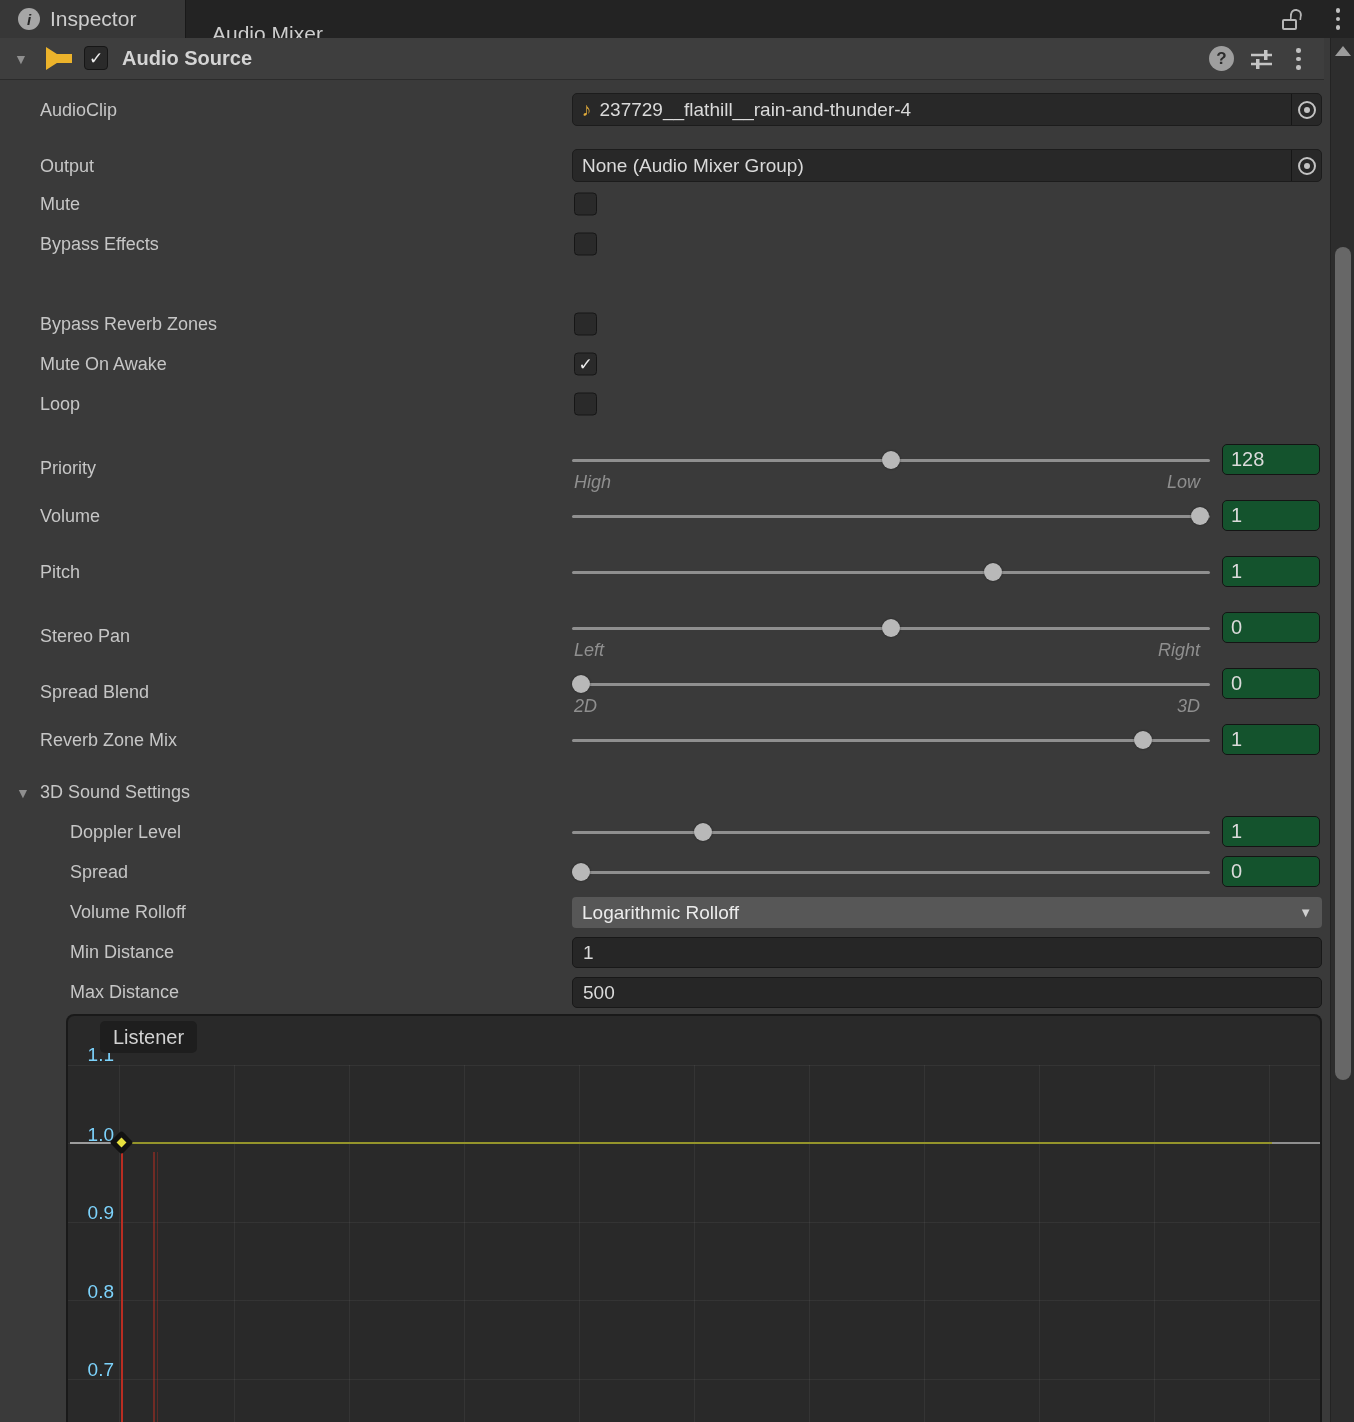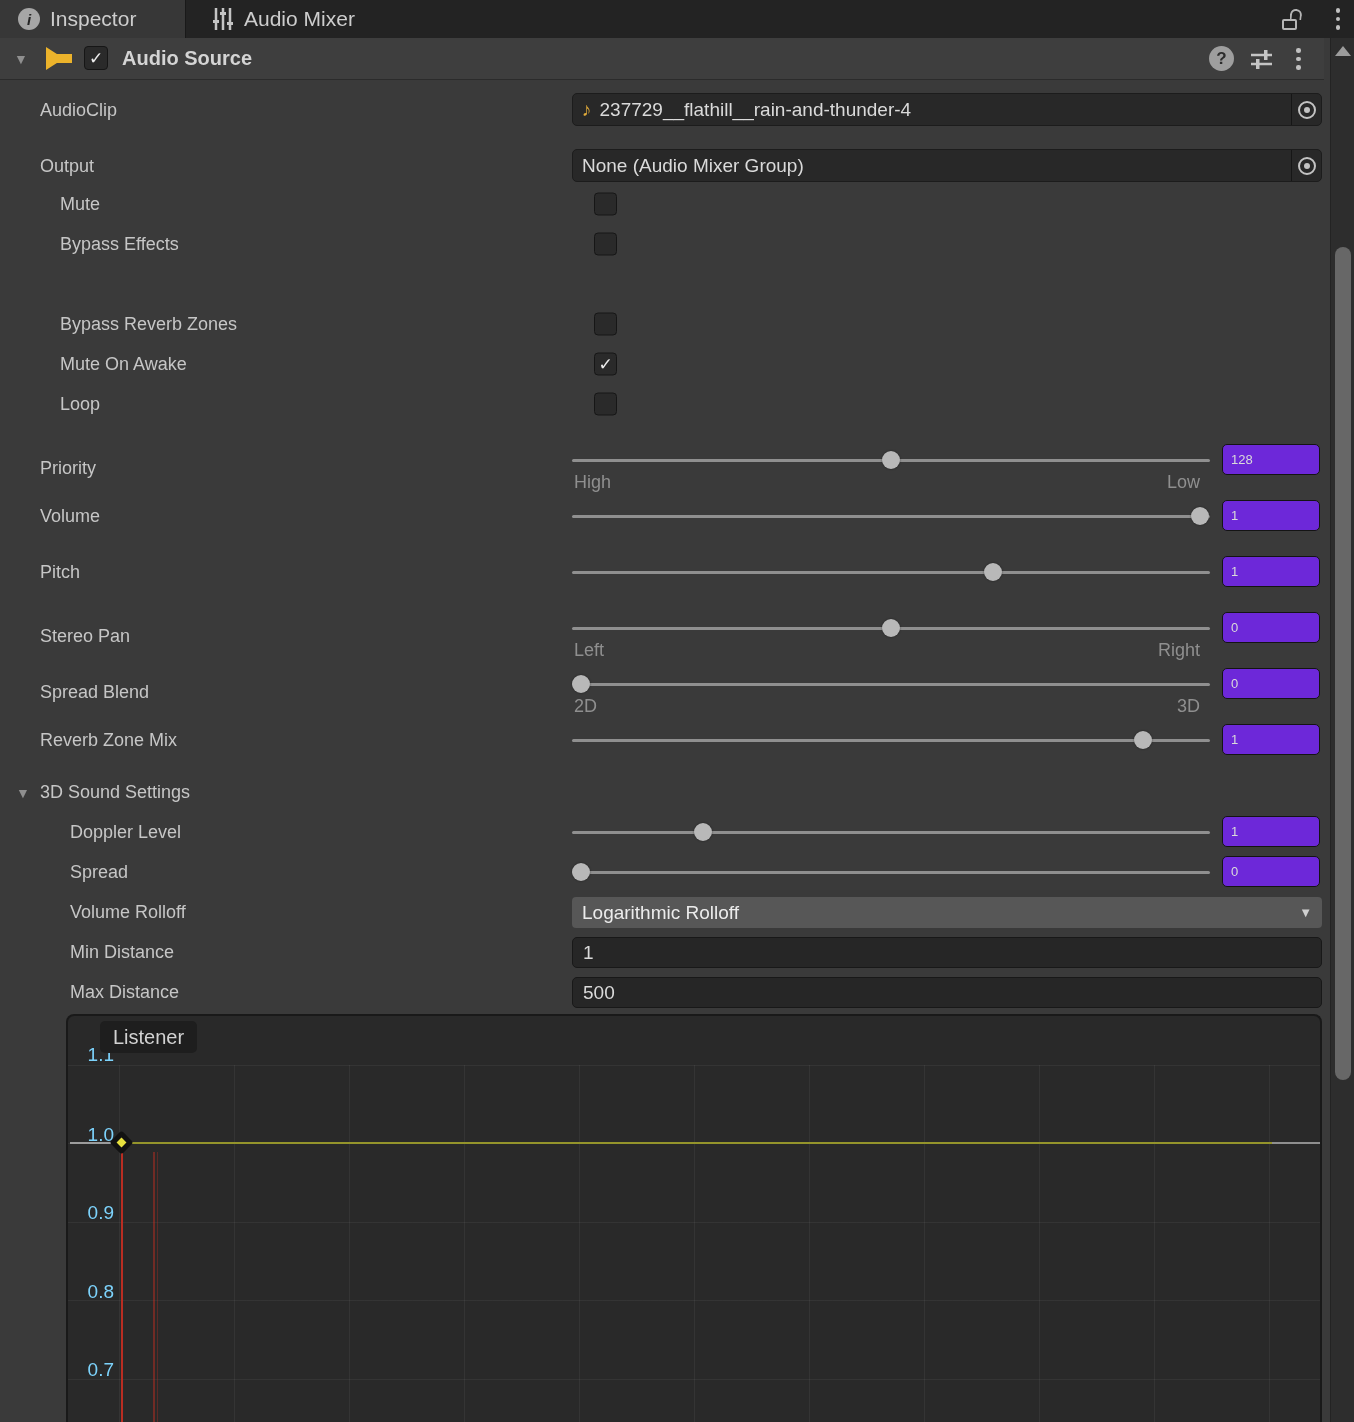--- a/index.html
+++ b/index.html
@@ -4,21 +4,21 @@
 <style>
   * { box-sizing: border-box; margin: 0; padding: 0; }
   html,body { background:#3a3a3a; }
   body { font-family:"Liberation Sans","DejaVu Sans",sans-serif; }
   #app { position:relative; width:1354px; height:1422px; background:#3a3a3a; overflow:hidden; color:#c6c6c6; }
 
   
   .tabbar { position:absolute; left:0; top:0; width:1354px; height:38px; background:#232323; }
   .tab-inspector { position:absolute; left:0; top:0; width:186px; height:38px; background:#373737;
                    border-right:1px solid #191919; display:flex; align-items:center; gap:10px; padding-left:18px; }
-  .tab-mixer { position:absolute; left:196px; top:0; height:38px; display:flex; align-items:center; gap:10px; padding:12px 16px; }
+  .tab-mixer { position:absolute; left:196px; top:0; height:38px; display:flex; align-items:center; gap:10px; padding:12px 16px;flex-direction:column; }
   .tab-label { font-size:21px; color:#cdcdcd; white-space:nowrap; }
   .circle-i { width:22px; height:22px; border-radius:50%; background:#a6a6a6; color:#262626;
               font-size:15px; font-weight:bold; font-style:italic; display:flex; align-items:center; justify-content:center; }
   .lock { position:absolute; right:52px; top:9px; width:20px; height:21px; }
   .lock .shackle { position:absolute; right:0; top:0; width:12px; height:11px; border:2.5px solid #b5b5b5; border-bottom:none;
                    border-radius:6px 6px 0 0; transform:rotate(6deg); }
   .lock .lbody { position:absolute; left:0; bottom:0; width:15px; height:11px; border:2.5px solid #b5b5b5; border-radius:2px; }
   .kebab { display:flex; flex-direction:column; gap:4px; align-items:center; justify-content:center; cursor:pointer; }
   .kebab .dot { width:4.5px; height:4.5px; border-radius:50%; background:#c0c0c0; }
   .tabbar .kebab { position:absolute; right:14px; top:8px; height:22px; }
@@ -46,33 +46,33 @@
   .lbl.indent { left:70px; }
   .field { position:absolute; left:572px; width:750px; height:33px; background:#282828; border:1px solid #1c1c1c;
            border-radius:5px; display:flex; align-items:center; padding-left:9px; font-size:19px; color:#dadada; }
   .field .txt { white-space:nowrap; overflow:hidden; }
   .note { color:#e0aa3a; font-size:19px; margin-right:8px; }
   .picker { position:absolute; right:0; top:0; bottom:0; width:30px; border-left:1px solid rgba(0,0,0,.45);
             display:flex; align-items:center; justify-content:center; border-radius:0 5px 5px 0; }
   .picker-ico { width:18px; height:18px; border:2px solid #c3c3c3; border-radius:50%; position:relative; }
   .picker-ico::after { content:""; position:absolute; left:50%; top:50%; width:6px; height:6px; margin:-3px 0 0 -3px;
                        border-radius:50%; background:#c3c3c3; }
-  .t-row { height:40px;margin-left:20px; }
+  .t-row { height:40px; }
   .t-row .lbl { top:50%; transform:translateY(-50%); }
   .t-row .checkbox { position:absolute; left:574px; top:50%; transform:translateY(-50%); width:23px; height:23px; }
 
   
   .s-row { height:32px; }
   .s-row .lbl { top:50%; transform:translateY(-50%); }
   .track { position:absolute; left:572px; top:50%; width:638px; height:3px; margin-top:-1.5px; background:#8f8f8f; border-radius:2px; }
   .thumb { position:absolute; top:50%; width:18px; height:18px; border-radius:50%; background:#b8b8b8;
            transform:translate(-50%,-50%); box-shadow:0 0 2px rgba(0,0,0,.5); }
-  .valbox { position:absolute; left:1222px; top:0; width:98px; height:31px; background:#6d28d9; border:1px solid #141414;
-            border-radius:5px; font-size:13px; color:#dadada; display:flex; align-items:center; padding-left:8px; }
-  .sub { position:absolute; top:28px; font-size:18px; color:#8f8f8f; }
+  .valbox { position:absolute; left:1222px; top:0; width:98px; height:31px; background:#14532d; border:1px solid #141414;
+            border-radius:5px; font-size:20px; color:#dadada; display:flex; align-items:center; padding-left:8px; }
+  .sub { position:absolute; top:28px; font-size:18px; color:#8f8f8f;font-style:italic; }
   .sub.l { left:574px; }
   .sub.r { right:1324px-1210px; }
   .sub.r { left:auto; right:124px; text-align:right; }
 
   
   .g-row { height:40px; }
   .g-row .fold { left:16px; top:13px; }
   .g-row .lbl { left:40px; top:50%; transform:translateY(-50%); }
 
   

